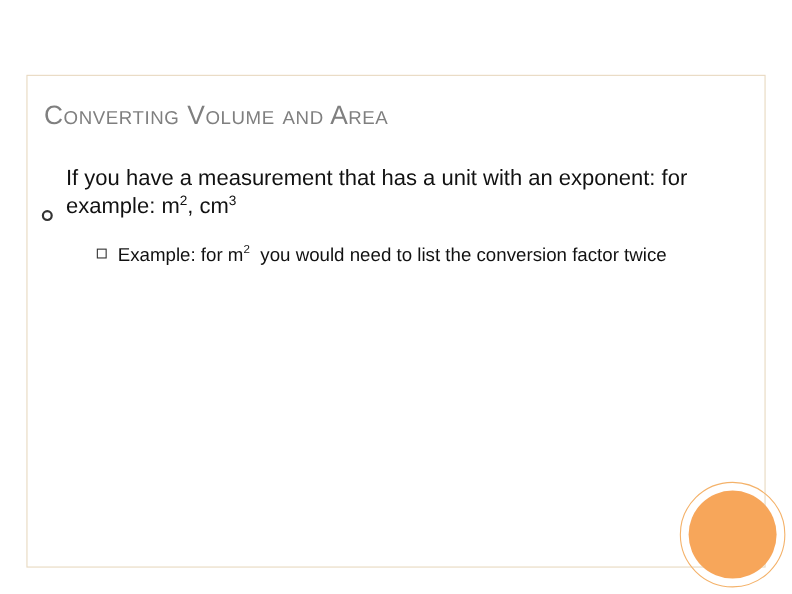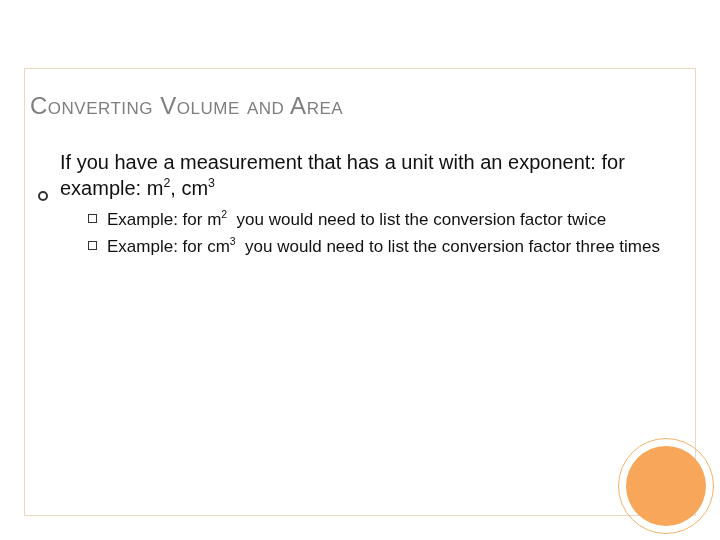--- a/index.html
+++ b/index.html
@@ -13,21 +13,21 @@
   .frame {
     position: absolute;
     left: 24px;
     top: 68px;
     width: 672px;
     height: 448px;
     border: 1px solid #e8d9c0;
   }
   .title {
     position: absolute;
-    left: 30px;
+    left: 40px;
     top: 92px;
     font-size: 24px;
     color: #7f7f7f;
     letter-spacing: 0.5px;
     font-weight: 400;
     font-variant: small-caps;
   }
   .content {
     position: absolute;
     left: 38px;
@@ -48,21 +48,21 @@
     border-radius: 50%;
     margin-top: 7px;
     margin-right: 12px;
   }
   .bullet-text {
     font-size: 20px;
     line-height: 1.28;
   }
   .sub-list {
     margin-left: 50px;
-    margin-top: 8px;
+    margin-top: 20px;
     width: 590px;
   }
   .sub-row {
     display: flex;
     align-items: flex-start;
     margin-bottom: 4px;
   }
   .sub-icon {
     flex: 0 0 auto;
     width: 9px;
@@ -109,23 +109,19 @@
   <div class="bullet-row">
     <span class="bullet-icon"></span>
     <span class="bullet-text">If you have a measurement that has a unit with an exponent: for example: m<sup>2</sup>, cm<sup>3</sup></span>
   </div>
 
   <div class="sub-list">
     <div class="sub-row">
       <span class="sub-icon"></span>
       <span class="sub-text">Example: for m<sup>2</sup>&nbsp; you would need to list the conversion factor twice</span>
     </div>
-    <div class="sub-row">
-      <span class="sub-icon"></span>
-      <span class="sub-text">Example: for cm<sup>3</sup>&nbsp; you would need to list the conversion factor three times</span>
-    </div>
   </div>
 </div>
 
 <div class="circle-deco">
   <div class="circle-outer"></div>
   <div class="circle-inner"></div>
 </div>
 
 </body></html>

